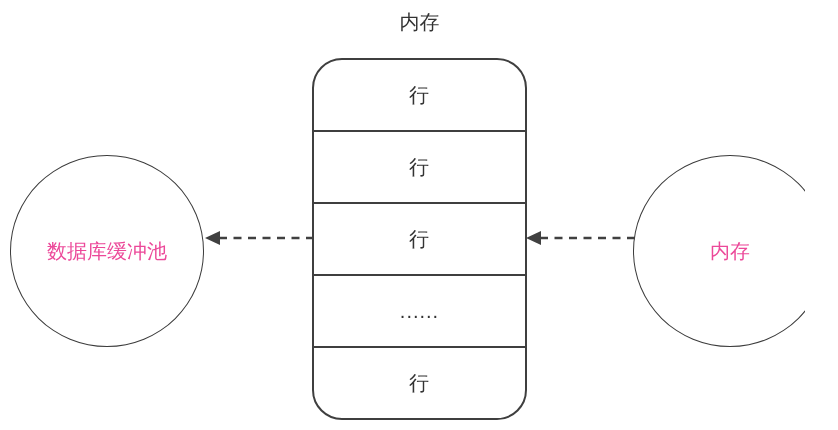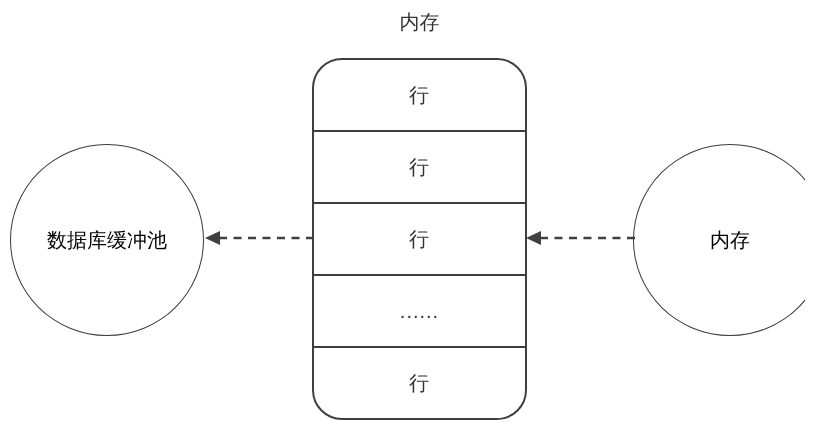--- a/index.html
+++ b/index.html
@@ -41,31 +41,31 @@
     display: flex;
     align-items: center;
     justify-content: center;
     font-size: 20px;
     letter-spacing: 1px;
     border-bottom: 2px solid #3f3f3f;
   }
   .mem-row:last-child { border-bottom: none; }
   .circle {
     position: absolute;
-    top: 144px;
+    top: 155px;
     width: 194px;
     height: 192px;
     background: #ffffff;
     border: 1.5px solid #3b3b3b;
     border-radius: 50%;
     display: flex;
     align-items: center;
     justify-content: center;
     font-size: 20px;
-    color: #000000;
+    color: #ec4899;
   }
   .circle-left { left: 10px; }
   .circle-right { left: 633px; }
   .arrow { position: absolute; top: 226px; }
   .arrow-left { left: 202px; }
   .arrow-right { left: 523px; }
 </style>
 </head>
 <body>
 

